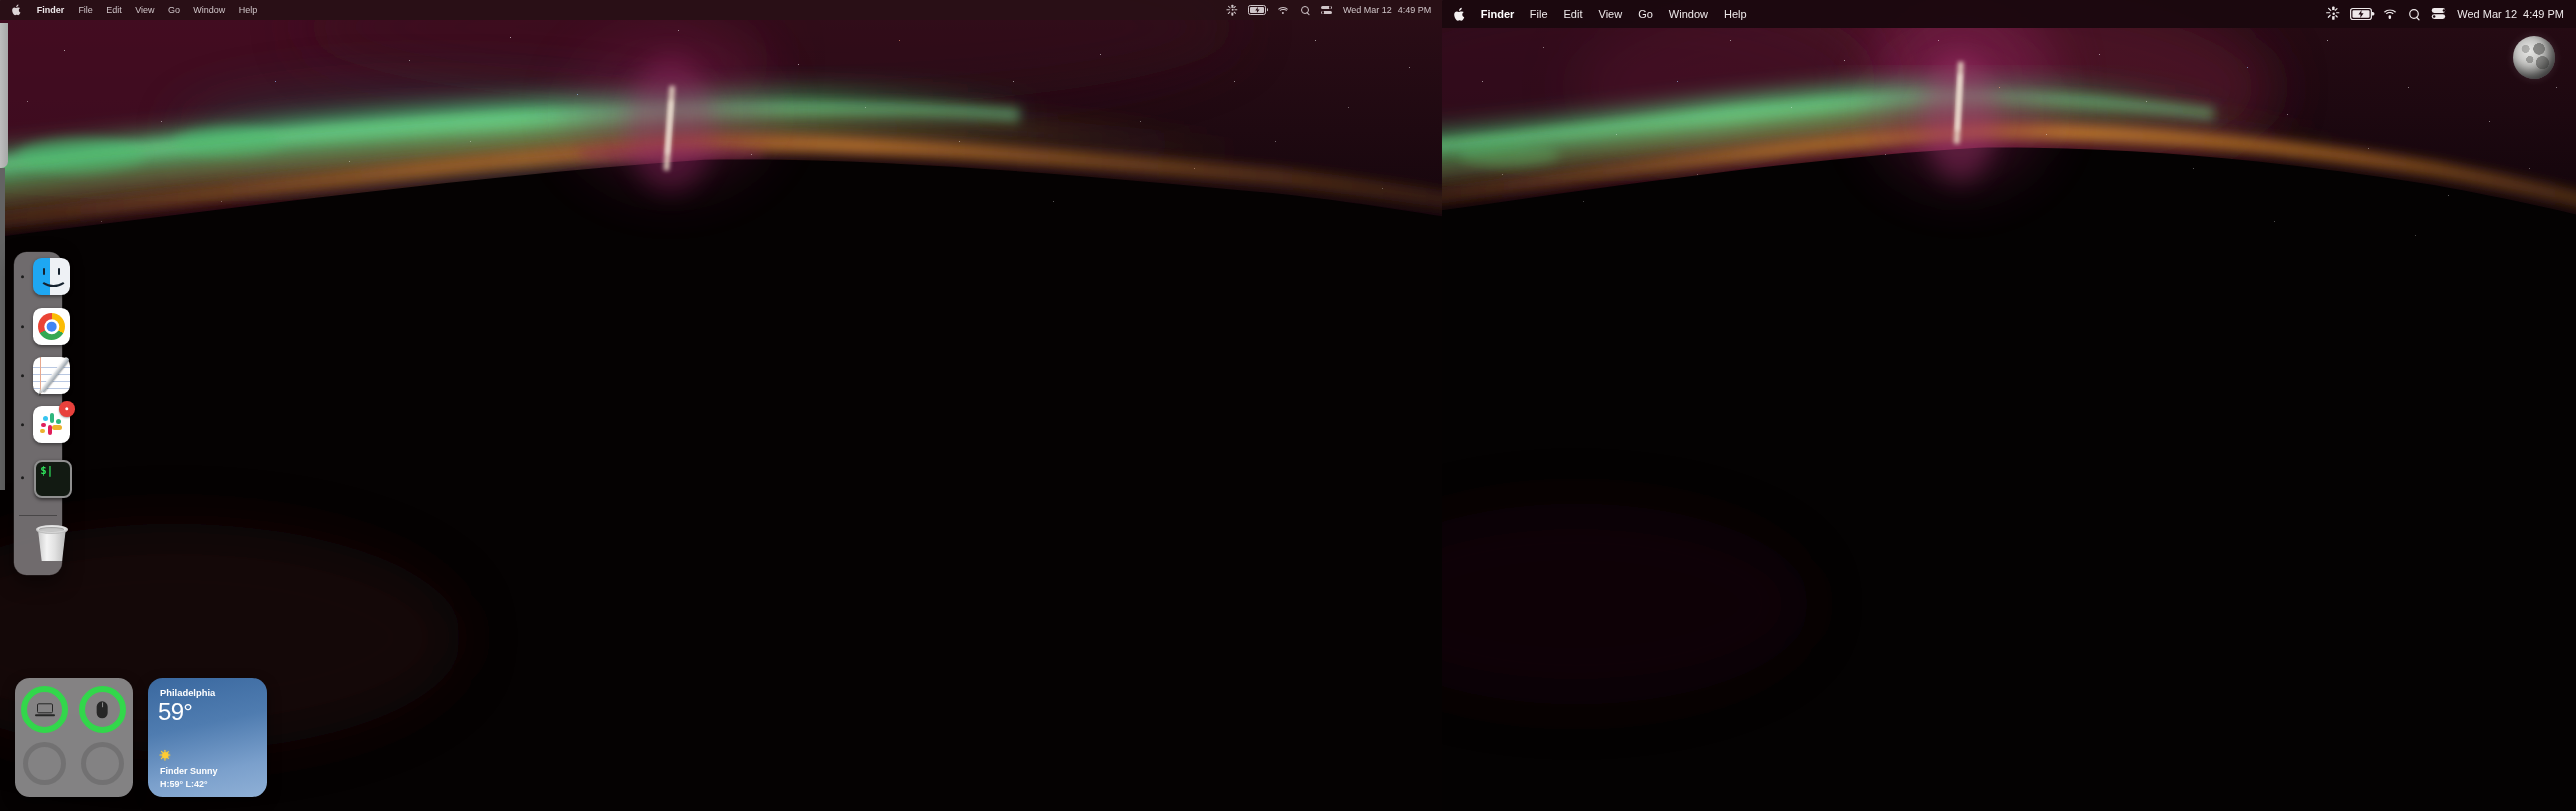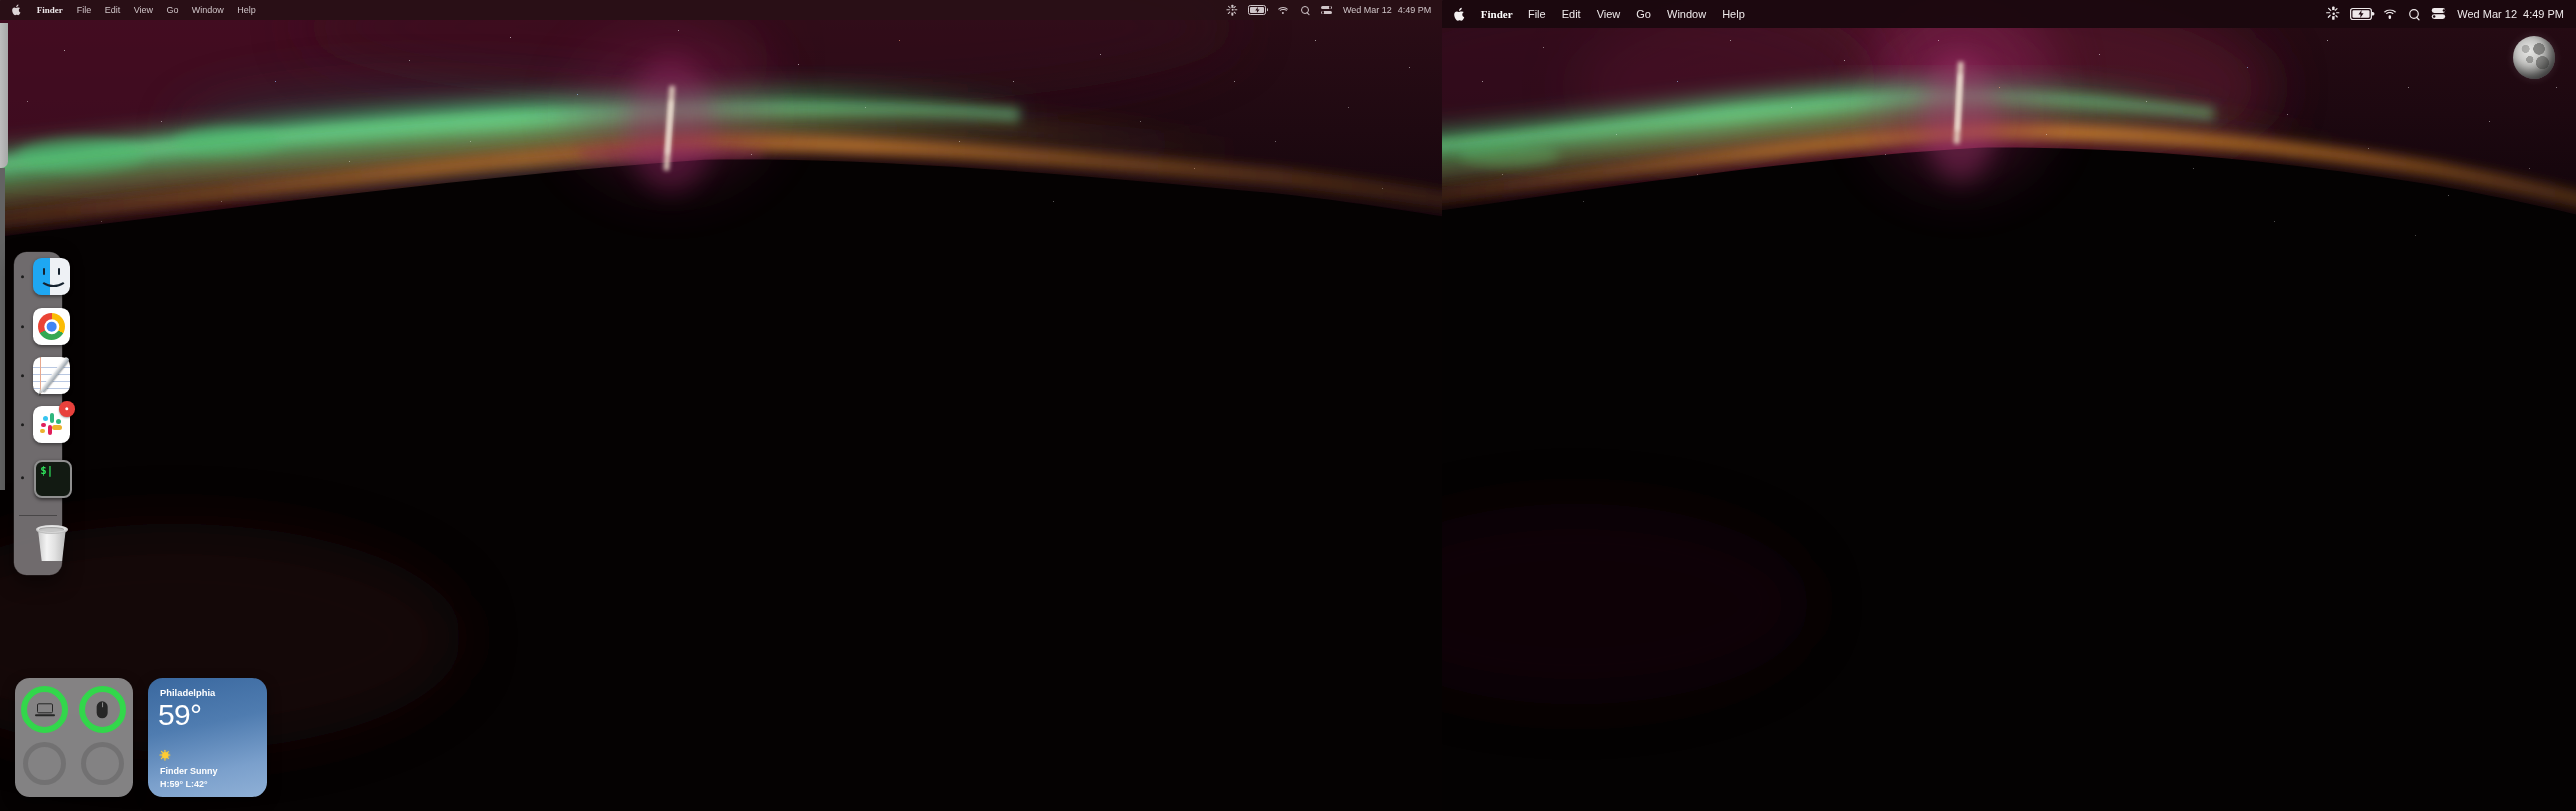--- a/index.html
+++ b/index.html
@@ -47,21 +47,21 @@
   .menubar{position:absolute;left:0;right:0;top:0;display:flex;align-items:center;z-index:30;color:#cfc5c8;}
   #display-left .menubar{height:20px;background:rgba(41,16,22,.96);font-size:9px;}
   #display-right .menubar{height:27.5px;background:rgba(27,8,14,.97);font-size:11px;color:#eee9ea;}
   .mb-left{display:flex;align-items:center;height:100%;}
   .mb-right{display:flex;align-items:center;height:100%;margin-left:auto;}
   .apple{display:flex;align-items:center;justify-content:center;height:100%;padding:0 8px 0 12px;}
   #display-right .apple svg{width:11.4px;height:14px;}
   #display-left .apple svg{width:9.4px;height:11.4px;}
   .apple svg{fill:#ddd5d7;}
   #display-right .apple svg{fill:#f4f0f1;}
-  .mb-app{font-weight:700;padding:0 7.4px;color:#ece6e8;font-family:Liberation Serif, serif;}
+  .mb-app{font-weight:700;padding:0 7.4px;color:#ece6e8;}
   #display-right .mb-app{color:#fff;}
   .mb-item{padding:0 6.7px;cursor:default;}
   #display-right .mb-item{padding:0 8px;}
   .statusicon{display:inline-flex;align-items:center;justify-content:center;margin:0 5.4px;position:relative;}
   #display-right .statusicon{margin:0 6.7px;transform:scale(1.22);transform-origin:center;}
   .mb-clock{display:flex;gap:6px;padding:0 10.7px 0 5.4px;white-space:nowrap;}
   #display-right .mb-clock{padding:0 12px 0 6.7px;}
 
   
   .burst{width:10.7px;height:10.7px;position:relative;}
@@ -181,21 +181,21 @@
   .laptop i{position:absolute;left:2px;top:0.7px;width:16px;height:10px;border:1.7px solid #262626;border-radius:1.7px;box-sizing:border-box;}
   .laptop em{position:absolute;left:0;bottom:0;width:20px;height:2px;background:#262626;border-radius:1px;}
   
   .mouse{width:10.7px;height:17.4px;background:#262626;border-radius:5.4px;position:relative;}
   .mouse::after{content:"";position:absolute;left:50%;top:1.3px;transform:translateX(-50%);width:1.2px;height:5.4px;background:#8e8e8e;border-radius:0.7px;}
 
   .w-weather{left:148px;top:678px;width:119px;height:119px;color:#fff;
     background:linear-gradient(168deg,#3a689f 0%,#4f7cb0 40%,#7ba0cc 75%,#8fb0d6 100%);
     box-shadow:0 5.4px 13.4px rgba(0,0,0,.45);padding:0;box-sizing:border-box;}
   .w-weather .city{position:absolute;left:12px;top:8.7px;font-size:9.4px;font-weight:700;}
-  .w-weather .temp{position:absolute;left:10px;top:20px;font-size:30px;font-weight:400;letter-spacing:-0.7px;}
+  .w-weather .temp{position:absolute;left:10px;top:20px;font-size:24px;font-weight:400;letter-spacing:-0.7px;}
   .w-weather .sun{position:absolute;left:12px;top:72px;width:11.4px;height:11.4px;color:#ffcc33;font-size:11.4px;line-height:11.4px;}
   .sunicon{position:relative;width:10.7px;height:10.7px;display:inline-block;}
   .sunicon i{position:absolute;left:50%;top:50%;transform:translate(-50%,-50%);width:5.4px;height:5.4px;border-radius:50%;background:#ffcc33;box-shadow:0 0 2.7px #ffcc33;}
   .sunicon em{position:absolute;left:50%;top:50%;width:1.1px;height:10.7px;background:#ffcc33;border-radius:0.7px;}
   .sunicon em:nth-child(2){transform:translate(-50%,-50%) rotate(0deg);}
   .sunicon em:nth-child(3){transform:translate(-50%,-50%) rotate(45deg);}
   .sunicon em:nth-child(4){transform:translate(-50%,-50%) rotate(90deg);}
   .sunicon em:nth-child(5){transform:translate(-50%,-50%) rotate(135deg);}
   .w-weather .cond{position:absolute;left:12px;top:88px;font-size:9px;font-weight:600;}
   .w-weather .hilo{position:absolute;left:12px;top:101px;font-size:9px;font-weight:600;opacity:.95;}

